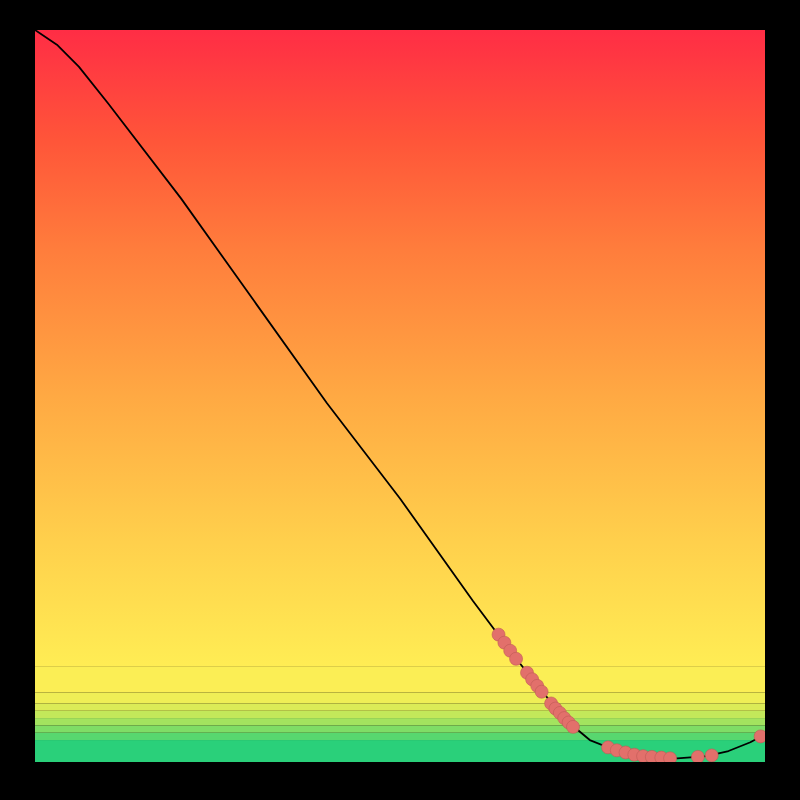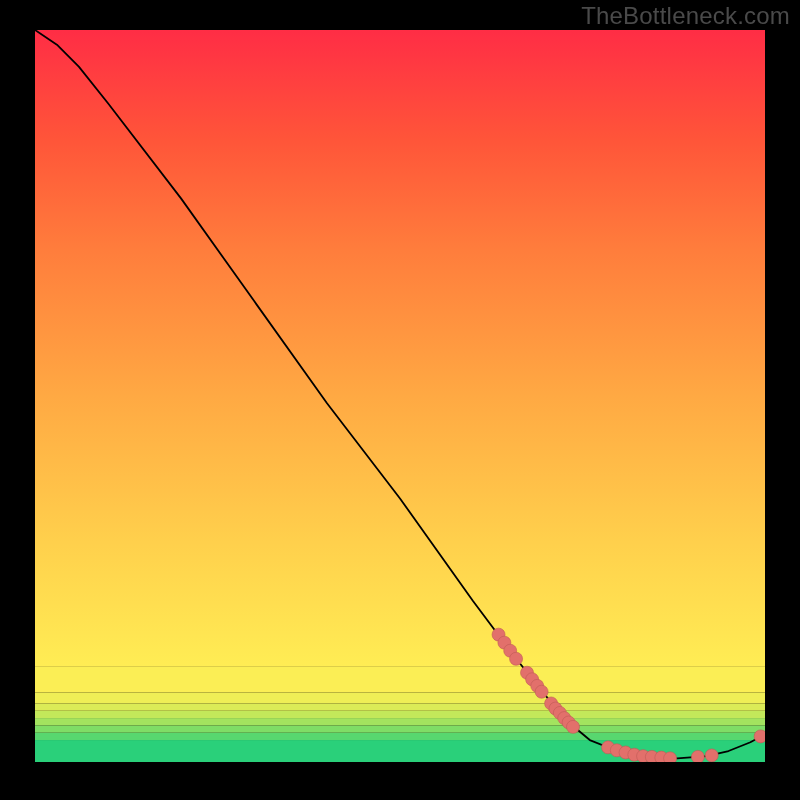--- a/index.html
+++ b/index.html
@@ -25,21 +25,20 @@
     left: 35px;
     top: 30px;
     width: 730px;
     height: 732px;
   }
   .plot svg { display: block; }
 </style>
 </head>
 <body>
 <div class="frame">
-  <div class="watermark">TheBottleneck.com</div>
 
   <div class="plot">
     <svg id="chart-svg" viewBox="0 0 730 732" preserveAspectRatio="none">
         <defs>
           <linearGradient id="gmain" x1="0" y1="1" x2="0" y2="0">
             <stop offset="0%" stop-color="#ffed54"></stop>
             <stop offset="19.54022988505747%" stop-color="#ffd04c"></stop>
             <stop offset="42.5287356321839%" stop-color="#ffa943"></stop>
             <stop offset="65.51724137931035%" stop-color="#ff7d3c"></stop>
             <stop offset="82.75862068965517%" stop-color="#ff5539"></stop>

